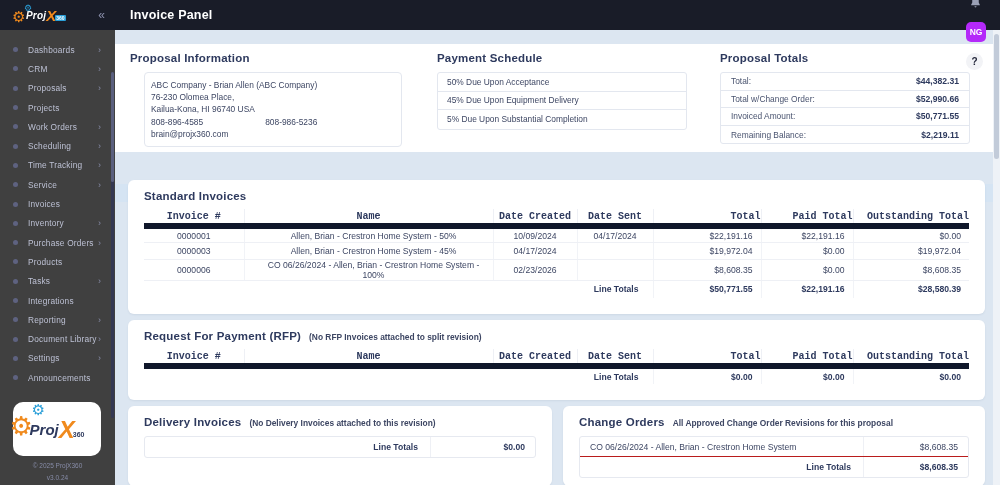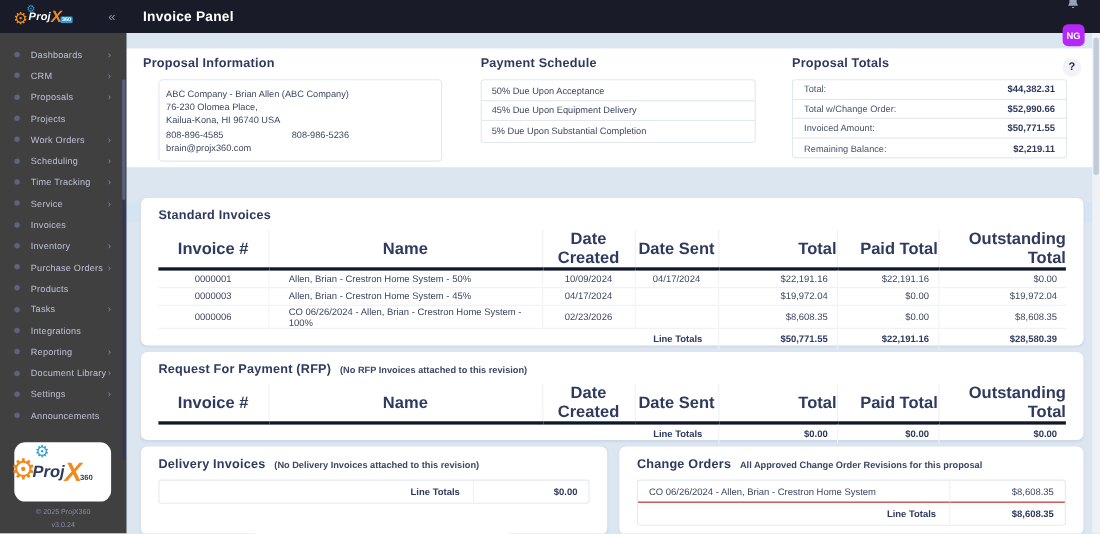--- a/index.html
+++ b/index.html
@@ -74,25 +74,25 @@
 
   .card { position:absolute; background:#fff; border-radius:6px; box-shadow:0 1px 2px rgba(40,60,100,.08); }
   .card-std { left:13px; top:136px; width:857px; height:134px; padding:10px 16px; }
   .card-rfp { left:13px; top:276px; width:857px; height:80px; padding:10px 16px; }
   .card-del { left:13px; top:362px; width:424px; height:80px; padding:10px 16px; }
   .card-co  { left:448px; top:362px; width:422px; height:80px; padding:10px 16px; }
   .card-head { display:flex; align-items:baseline; gap:8px; }
   .sub-note { font-size:8.4px; font-weight:bold; color:#3d4663; }
 
   table.inv { width:100%; border-collapse:collapse; margin-top:7px; table-layout:fixed; }
-  table.inv th { font-size:15px; font-weight:bold; color:#2e3a5e; height:17px; border-bottom:3px solid #0f172a; border-left:1px solid #eef0f5; }
+  table.inv th { font-size:10px; font-weight:bold; color:#2e3a5e; height:17px; border-bottom:6px solid #0f172a; border-left:1px solid #eef0f5;font-family:Liberation Mono, monospace; }
   table.inv th:first-child { border-left:none; }
   table.inv td { font-size:8.6px; color:#3d4663; height:16.5px; border-bottom:1px solid #eef0f5; border-left:1px solid #f1f3f7; padding:0 8px; }
   table.inv td:first-child { border-left:none; }
-  .c { text-align:center; } .r { text-align:right; } .l { text-align:left; padding-left:18px !important; }
+  .c { text-align:center; } .r { text-align:right; } .l { text-align:center; padding-left:18px !important; }
   tr.totals td { font-weight:bold; color:#2e3a5e; border-bottom:none; height:18px; }
   tr.totals td.label { text-align:right; padding-right:14px; }
 
   .mini-box { margin-top:8px; border:1px solid #e6e9f0; border-radius:3px; }
   .mini-row { display:flex; align-items:center; height:20px; border-bottom:1px solid #b91c1c; }
   .mini-row:last-child { border-bottom:none; }
   .mini-row .name { flex:1; font-size:8.6px; color:#3d4663; padding-left:10px; }
   .mini-row .lt { font-size:8.6px; font-weight:bold; color:#2e3a5e; text-align:right; padding-right:12px; flex:1; }
   .mini-row .amt { width:105px; text-align:right; padding-right:10px; font-size:8.6px; color:#3d4663; border-left:1px solid #eef0f5; height:100%; display:flex; align-items:center; justify-content:flex-end; }
   .mini-row .amt.b { font-weight:bold; color:#2e3a5e; }
@@ -354,21 +354,21 @@
         <td class="r">$22,191.16</td>
         <td class="r">$28,580.39</td>
       </tr>
     </tbody>
       </table>
   </div>
 
   <div class="card card-rfp">
     <div class="card-head">
       <div class="sec-title">Request For Payment (RFP)</div>
-      <div class="sub-note">(No RFP Invoices attached to this revision)</div>
+      <div class="sub-note">(No RFP Invoices attached to split revision)</div>
     </div>
     <table class="inv">
       <colgroup>
           <col style="width:100px">
           <col>
           <col style="width:84px">
           <col style="width:76px">
           <col style="width:108px">
           <col style="width:92px">
           <col style="width:116px">

